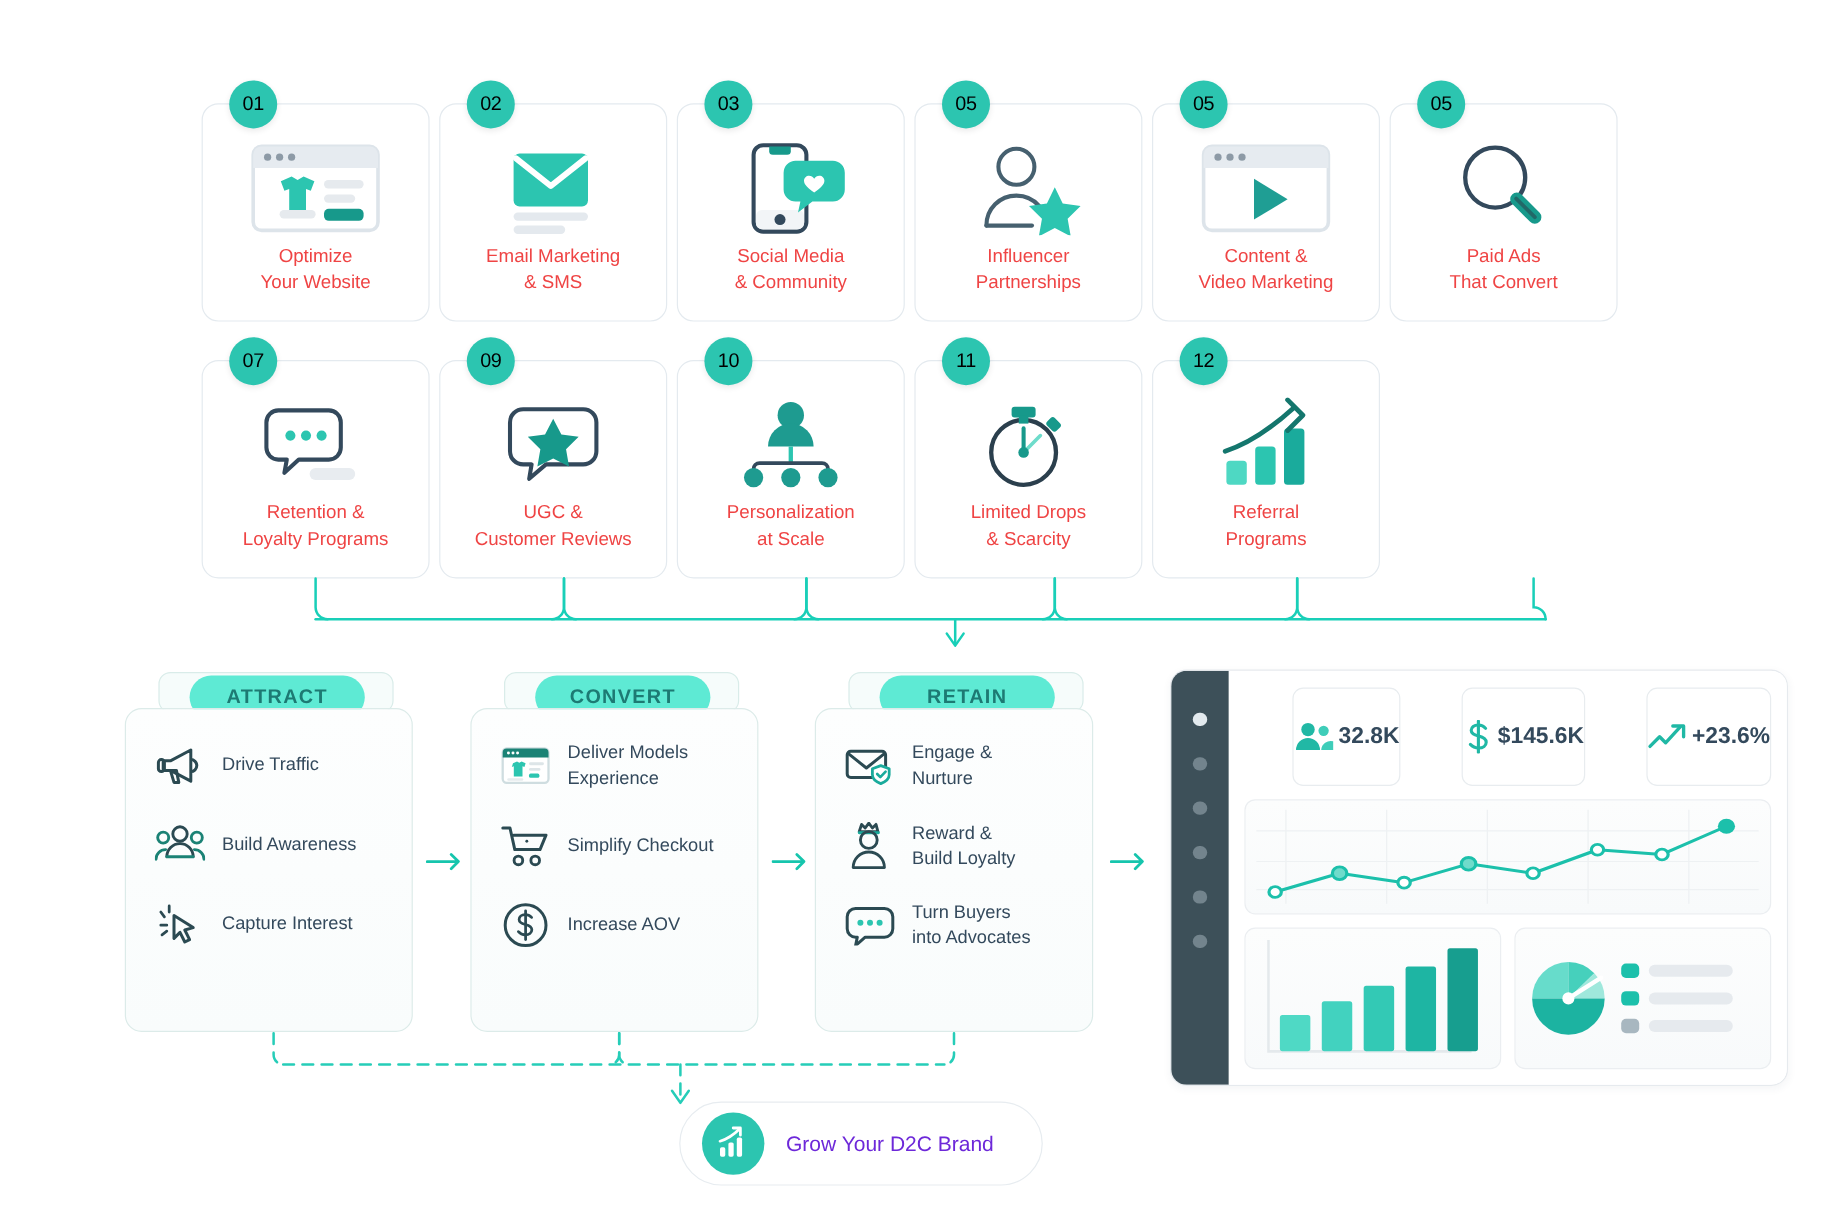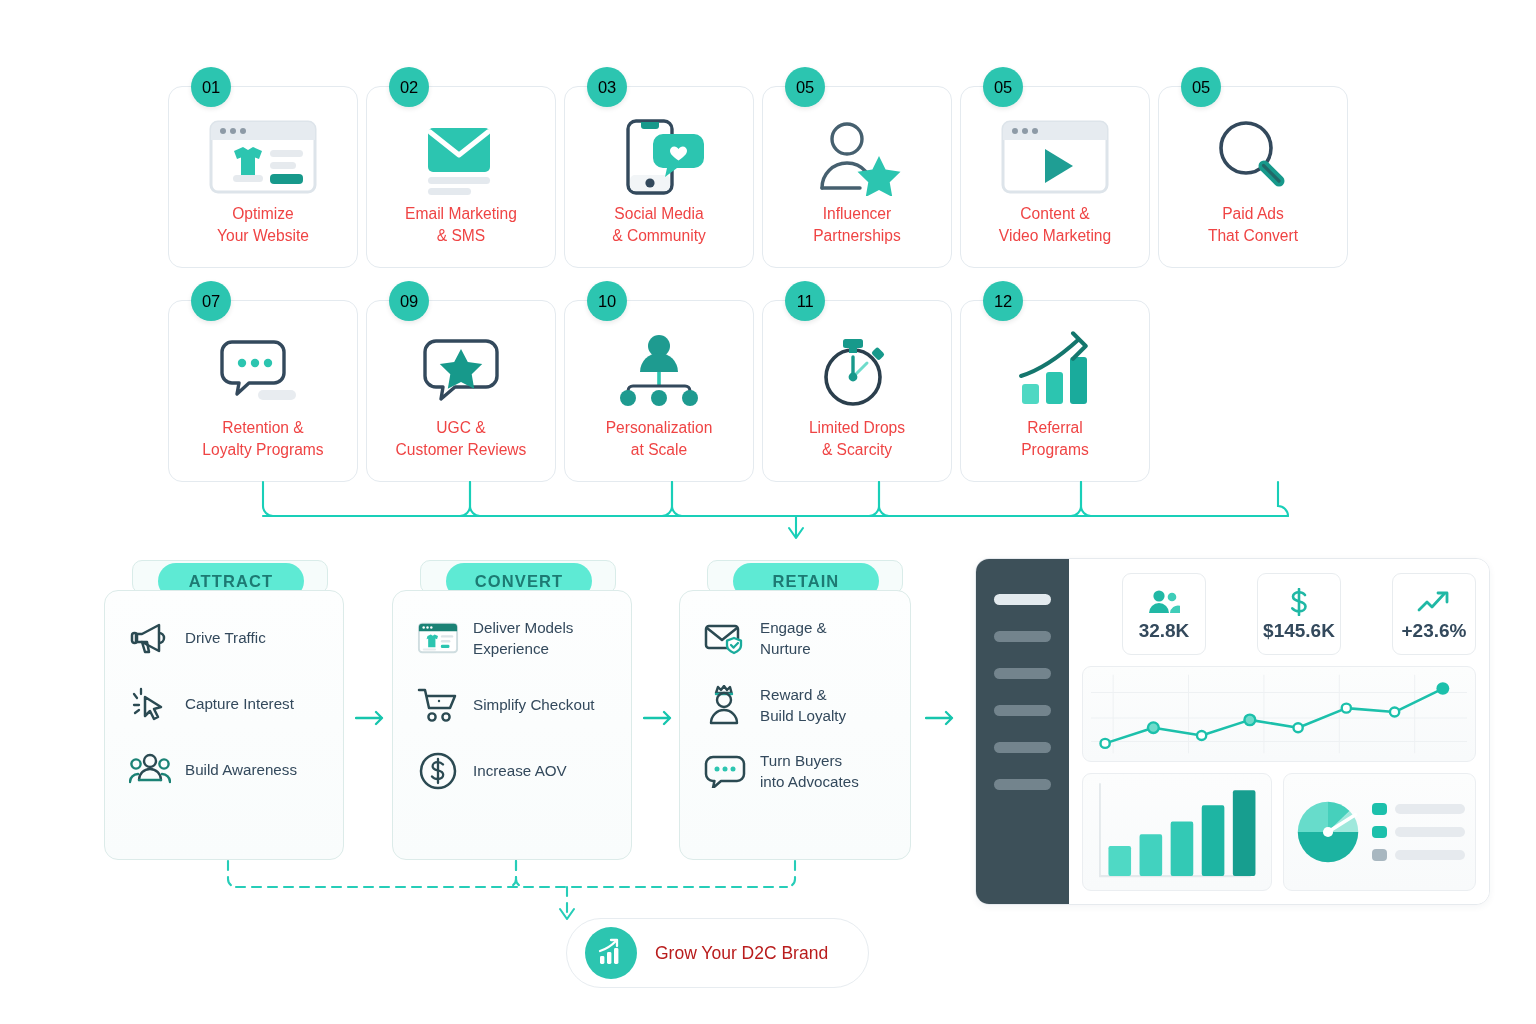--- a/index.html
+++ b/index.html
@@ -116,21 +116,21 @@
     border-radius:36px;
     background:#ffffff;
     display:flex; align-items:center;
     padding-left:18px; gap:18px;
   }
   #result-pill .rp-icon {
     width:52px; height:52px; border-radius:50%;
     background:#2cc5b0;
     display:flex; align-items:center; justify-content:center;
   }
-  #result-pill .rp-text { font-size:17.5px; color:#b91c1c; }
+  #result-pill .rp-text { font-size:17.5px; color:#6d28d9; }
 
   
   #dashboard {
     position:absolute; left:975px; top:558px;
     width:515px; height:347px;
     border:1.6px solid #e6eaee;
     border-radius:14px;
     background:#ffffff;
     display:flex; overflow:hidden;
     box-shadow:0 2px 7px rgba(40,60,80,.05);
@@ -143,21 +143,21 @@
   .dash-navitem { height:11px; border-radius:6px; background:#73848d; }
   .dash-navitem.active { background:#e3eaee; }
   #dash-main {
     flex:1; padding:14px 13px 13px 13px;
     display:flex; flex-direction:column; gap:11px;
     background:#ffffff;
   }
   #dash-stats { display:flex; gap:11px; height:82px; }
   .dash-stat {
     flex:1; border:1.5px solid #e8ecef; border-radius:9px;
-    display:flex; flex-direction:column;
+    display:flex; flex-direction:row;
     align-items:center; justify-content:center; gap:3px;margin-left:40px;
   }
   .dash-stat .ds-icon { height:30px; display:flex; align-items:center; }
   .dash-stat .ds-value { font-size:19px; font-weight:bold; color:#33495c; }
   #dash-line {
     height:96px; border:1.5px solid #ebeef1; border-radius:9px;
     background:linear-gradient(180deg,#fcfdfd,#f8fafb);
     overflow:hidden;
   }
   #dash-bottom { display:flex; gap:11px; flex:1; }
@@ -383,40 +383,40 @@
           <path d="M6 14h6l17-9v26l-17-9H6z" fill="none" stroke="#2b4a52" stroke-width="2.5" stroke-linejoin="round"></path>
           <rect x="2" y="13" width="5" height="10" rx="2.4" fill="none" stroke="#2b4a52" stroke-width="2.5"></rect>
           <path d="M29 13a4.5 4.5 0 0 1 0 10" fill="none" stroke="#2b4a52" stroke-width="2.5"></path>
           <path d="M12 22l3 10h4l-2-10z" fill="none" stroke="#2b4a52" stroke-width="2.5" stroke-linejoin="round"></path>
         </svg>
       </span>
       <span class="si-text">Drive Traffic</span>
     </div>
     <div class="stage-item">
       <span class="si-icon">
-        <svg width="38" height="38" viewBox="0 0 38 38">
-          <path d="M14 12l16 10-7 2 4 8-4 2-4-8-5 5z" fill="none" stroke="#2b4a52" stroke-width="2.5" stroke-linejoin="round"></path>
-          <path d="M10 4v5M3 9l3 4M3 20h5M4 28l4-3" stroke="#2b4a52" stroke-width="2.3" stroke-linecap="round"></path>
-        </svg>
-      </span>
-      <span class="si-text">Capture Interest</span>
-    </div>
-    <div class="stage-item">
-      <span class="si-icon">
         <svg width="42" height="34" viewBox="0 0 42 34">
           <circle cx="21" cy="8" r="6" fill="none" stroke="#2b4a52" stroke-width="2.4"></circle>
           <circle cx="7" cy="11" r="4.6" fill="none" stroke="#1b8275" stroke-width="2.4"></circle>
           <circle cx="35" cy="11" r="4.6" fill="none" stroke="#1b8275" stroke-width="2.4"></circle>
           <path d="M10 27a11 11 0 0 1 22 0" fill="none" stroke="#2b4a52" stroke-width="2.4" stroke-linecap="round"></path>
           <path d="M1 29a8 8 0 0 1 8-8" fill="none" stroke="#1b8275" stroke-width="2.4" stroke-linecap="round"></path>
           <path d="M41 29a8 8 0 0 0-8-8" fill="none" stroke="#1b8275" stroke-width="2.4" stroke-linecap="round"></path>
           <path d="M10 27h22" stroke="#1b8275" stroke-width="2.4" stroke-linecap="round"></path>
         </svg>
       </span>
       <span class="si-text">Build Awareness</span>
+    </div>
+    <div class="stage-item">
+      <span class="si-icon">
+        <svg width="38" height="38" viewBox="0 0 38 38">
+          <path d="M14 12l16 10-7 2 4 8-4 2-4-8-5 5z" fill="none" stroke="#2b4a52" stroke-width="2.5" stroke-linejoin="round"></path>
+          <path d="M10 4v5M3 9l3 4M3 20h5M4 28l4-3" stroke="#2b4a52" stroke-width="2.3" stroke-linecap="round"></path>
+        </svg>
+      </span>
+      <span class="si-text">Capture Interest</span>
     </div>
   </div>
 </div>
 
 <div class="funnel-group" id="funnel-convert">
   <div class="stage-tab-outer"></div>
   <div class="stage-tab">CONVERT</div>
   <div class="stage-box">
     <div class="stage-item">
       <span class="si-icon">

